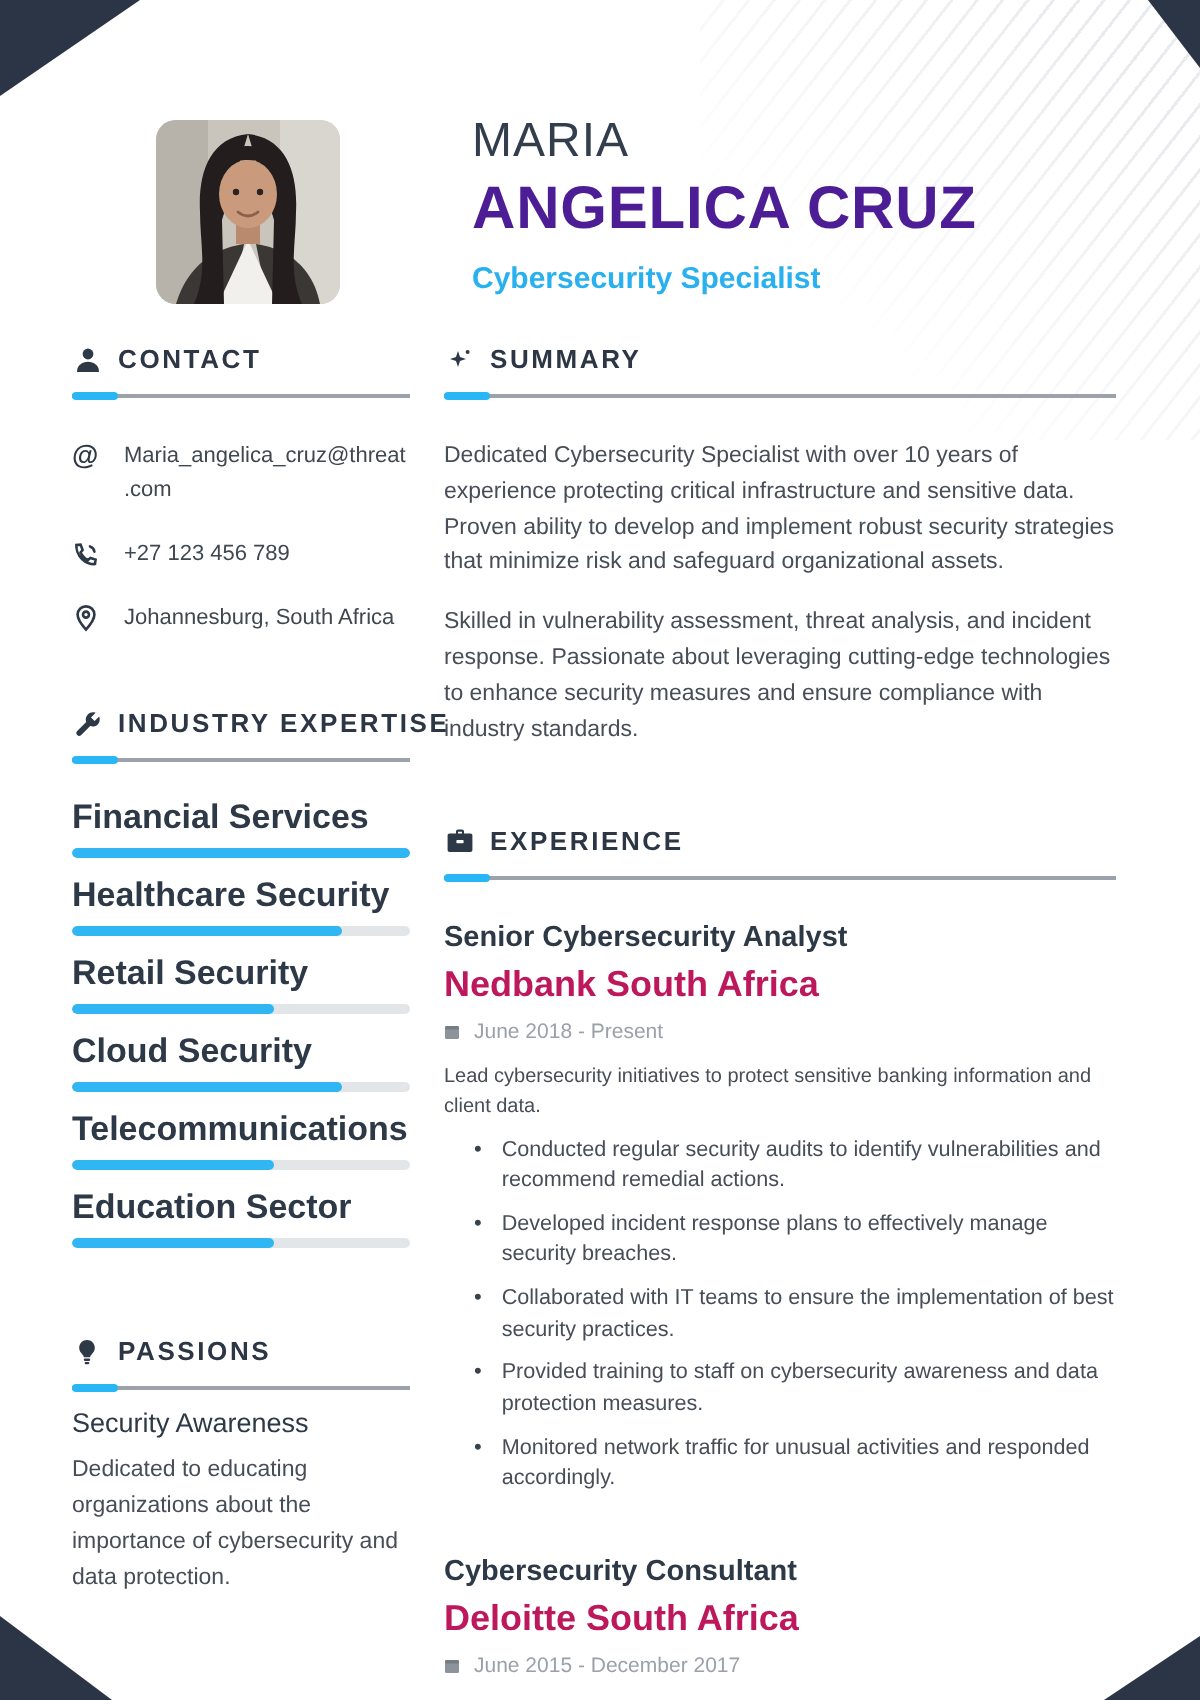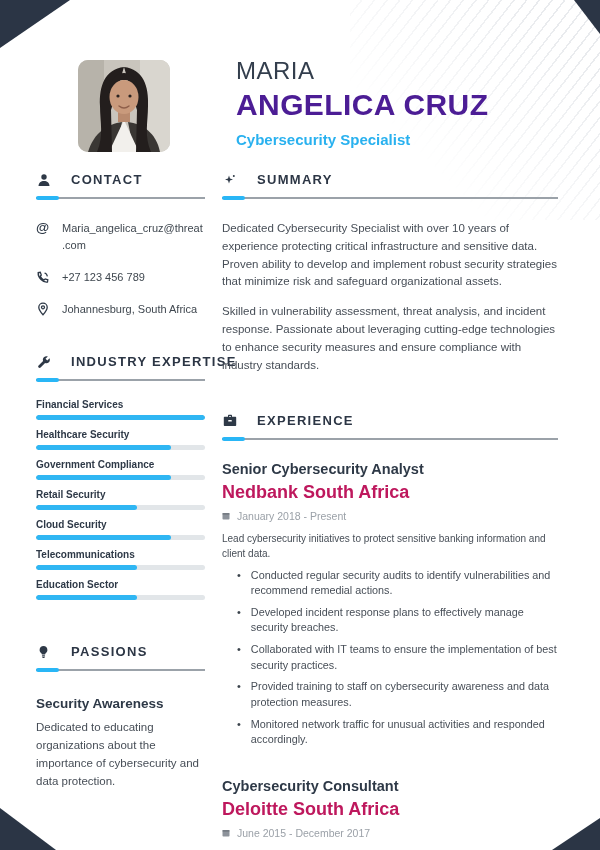--- a/index.html
+++ b/index.html
@@ -49,21 +49,21 @@
 
   
   .columns {
     position: absolute; left: 36px; right: 42px; top: 172px;
     display: flex; gap: 17px;
   }
   .col-left { width: 169px; flex: 0 0 169px; }
   .col-right { flex: 1; min-width: 0; }
 
   
-  .sec-head { display: flex; align-items: center; gap: 20px; }
+  .sec-head { display: flex; align-items: center; gap: 8px; }
   .sec-head .ico { width: 15px; height: 15px; flex: 0 0 15px; display: flex; align-items: center; justify-content: center; }
   .sec-head .lbl {
     font-size: 13px; font-weight: 800; letter-spacing: 1.3px; color: #2c3645;
     white-space: nowrap;
   }
   .rule { position: relative; height: 4px; margin-top: 9px; }
   .rule .gray { position: absolute; left: 0; right: 0; top: 1px; height: 2px; background: #9ba2a9; }
   .rule .cyan { position: absolute; left: 0; top: 0; width: 23px; height: 4px; background: #29b6f6; border-radius: 2px; z-index: 1; }
 
   
@@ -72,27 +72,27 @@
   .contact-item .cicon { width: 16px; flex: 0 0 16px; color: #2e3947; padding-top: 1px; }
   .contact-item .ctext {
     font-size: 11px; line-height: 1.55; color: #3f474f; overflow-wrap: anywhere;
   }
   .at-glyph { font-size: 13.5px; font-weight: 600; color: #2e3947; line-height: 14px; }
 
   
   .section-expertise { margin-top: 36px; }
   .skills { margin-top: 17px; }
   .skill { margin-bottom: 9px; }
-  .skill-label { font-size: 10px; font-weight: 700; color: #2e3947; margin-bottom: 5px; }
+  .skill-label { font-size: 17px; font-weight: 700; color: #2e3947; margin-bottom: 5px; }
   .skill-track { height: 5px; background: #e2e6e9; border-radius: 3px; overflow: hidden; }
   .skill-fill { height: 100%; background: #2fb6f3; border-radius: 3px; }
 
   
   .section-passions { margin-top: 44px; }
-  .passion-title { margin-top: 24px; font-size: 13.5px; font-weight: 700; color: #2e3947; }
+  .passion-title { margin-top: 8px; font-size: 13.5px; font-weight: 400; color: #2e3947; }
   .passion-text { margin-top: 8px; font-size: 11.5px; line-height: 1.55; color: #474e57; }
 
   
   .summary-paras { margin-top: 20px; }
   .summary-paras p { font-size: 11.5px; line-height: 1.55; color: #474e57; }
   .summary-paras p + p { margin-top: 12px; }
 
   
   .section-experience { margin-top: 38px; }
   .job { margin-top: 20px; }
@@ -210,26 +210,20 @@
       <div class="skill-fill" style="width: 100%;"></div>
     </div>
   </div>
             <div class="skill">
     <div class="skill-label">Healthcare Security</div>
     <div class="skill-track">
       <div class="skill-fill" style="width: 80%;"></div>
     </div>
   </div>
             <div class="skill">
-    <div class="skill-label">Government Compliance</div>
-    <div class="skill-track">
-      <div class="skill-fill" style="width: 80%;"></div>
-    </div>
-  </div>
-            <div class="skill">
     <div class="skill-label">Retail Security</div>
     <div class="skill-track">
       <div class="skill-fill" style="width: 60%;"></div>
     </div>
   </div>
             <div class="skill">
     <div class="skill-label">Cloud Security</div>
     <div class="skill-track">
       <div class="skill-fill" style="width: 80%;"></div>
     </div>
@@ -310,21 +304,21 @@
             <article class="job">
     <h3 class="job-title">Senior Cybersecurity Analyst</h3>
     <div class="job-company">Nedbank South Africa</div>
     <div class="job-dates">
       <span>
         <svg width="8" height="8" viewBox="0 0 8 8" fill="#8d939b">
           <rect x="0.5" y="1" width="7" height="6.5" rx="0.8"></rect>
           <rect x="0.5" y="1" width="7" height="1.8" rx="0.8" fill="#767c84"></rect>
         </svg>
       </span>
-      <span class="dtext">January 2018 - Present</span>
+      <span class="dtext">June 2018 - Present</span>
     </div>
     <p class="job-desc">Lead cybersecurity initiatives to protect sensitive banking information and client data.</p>
     <ul class="job-bullets">
                 <li>
     <span class="dot">•</span>
     <span class="btext">Conducted regular security audits to identify vulnerabilities and recommend remedial actions.</span>
   </li>
                 <li>
     <span class="dot">•</span>
     <span class="btext">Developed incident response plans to effectively manage security breaches.</span>

